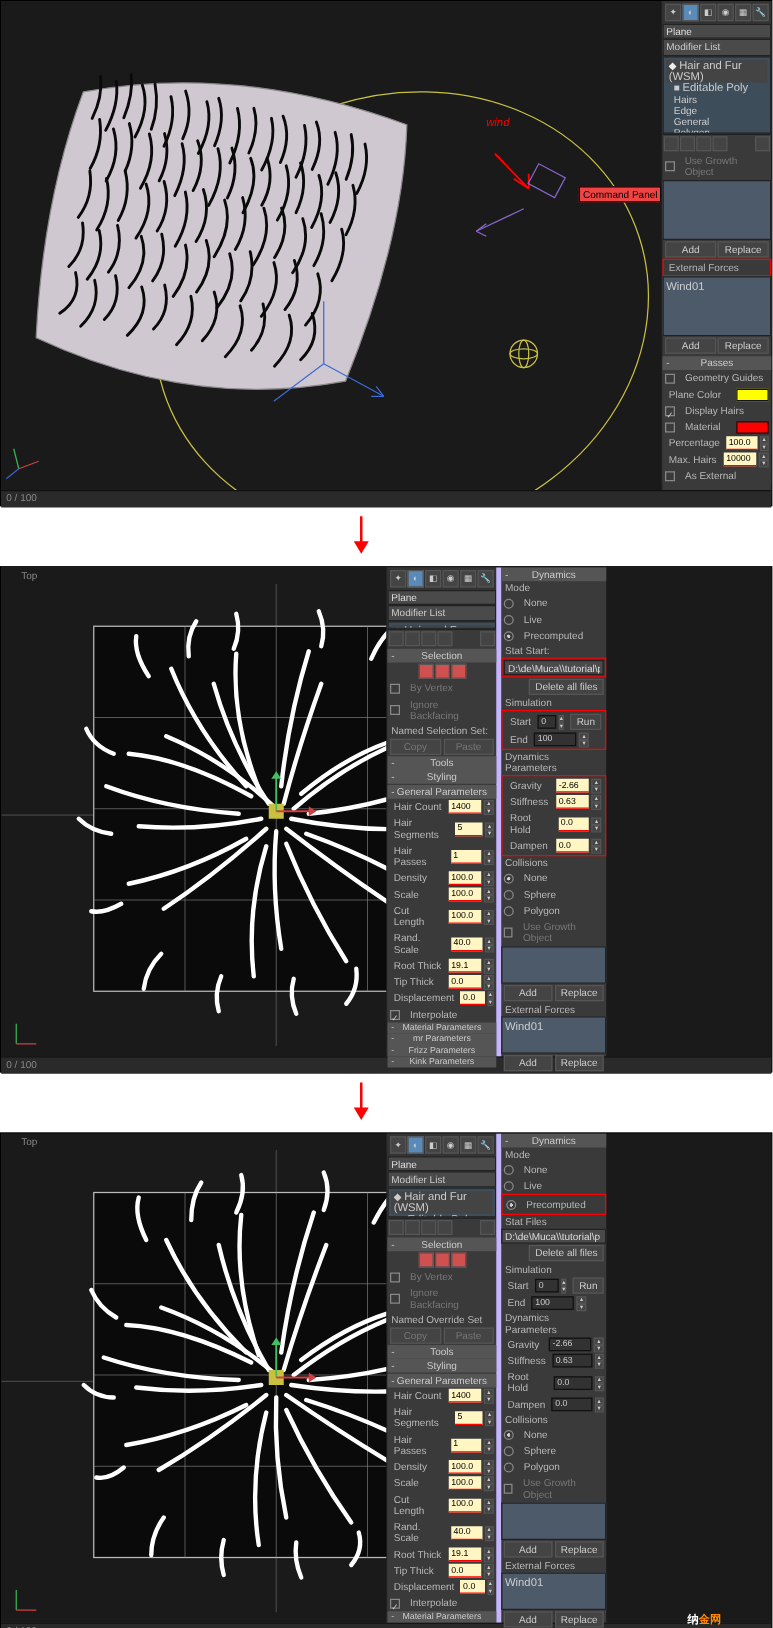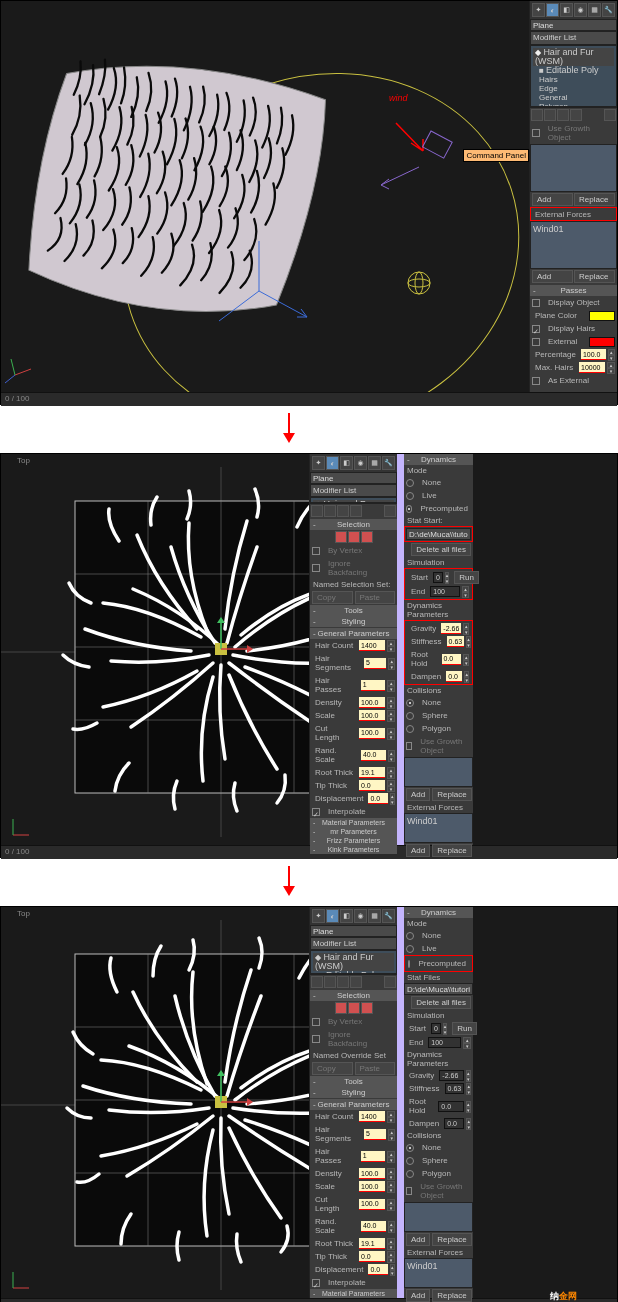--- a/index.html
+++ b/index.html
@@ -2,47 +2,47 @@
 <html><head>
 <meta charset="utf-8">
 <style>
 *{margin:0;padding:0;box-sizing:border-box;font-family:Arial,sans-serif;font-size:9px;color:#ccc}
 body{background:#fff;width:618px}
 .app{background:#393939;border:1px solid #000}
 .viewport{position:relative;background:#1a1a1a;display:flex}
 .vp-area{flex:1;position:relative;overflow:hidden}
 .vp-label{color:#888;padding:2px 16px;font-size:8px}
 .side{width:88px;background:#3a3a3a;border-left:1px solid #222;display:flex;flex-direction:column}
-.side2{width:76px;background:#3a3a3a;border-left:7px solid #c4b5fd}
+.side2{width:88px;background:#3a3a3a;border-left:4px solid #c4b5fd}
 .dual{display:flex;flex:1}
 .timeline{height:14px;background:#2a2a2a;border-top:1px solid #111;padding:1px 4px;color:#888;font-size:8px}
 .top-icons{height:18px;display:flex;gap:1px;padding:2px;background:#333}
 .ico{width:14px;height:14px;background:#444;border:1px solid #555;display:flex;align-items:center;justify-content:center;font-size:7px}
 .sel{background:#5a8ab8}
 .label{font-size:8px;color:#b8b8b8;padding:1px 3px}
 .input{background:#4a4a4a;border:1px solid #222;padding:1px 2px;font-size:8px;color:#ddd;width:100%;height:12px}
 .drop{background:#4a4a4a;border:1px solid #222;padding:1px 2px;font-size:8px;height:14px}
 .listbox{background:#3e4d5a;border:1px solid #222;padding:2px;font-size:8px;height:62px;overflow:hidden;display:flex;flex-direction:column;gap:0}
 .listbox div{padding:0 0 0 6px;font-size:8px;line-height:9px}
 .bigbox{background:#4d5a6a;border:1px solid #222;height:48px}
-.btn{background:#444;border:1px solid #555;padding:1px 4px;font-size:8px;display:inline-block;text-align:left}
+.btn{background:#444;border:1px solid #555;padding:1px 4px;font-size:8px;display:inline-block;text-align:center}
 .icon-row{display:flex;gap:1px;padding:1px}
 .icon-row .ib{width:12px;height:12px;background:#444;border:1px solid #555}
 .roll{background:#3a3a3a;margin-top:1px}
 .roll-hdr{background:#555;padding:1px 2px;font-size:8px;text-align:center;position:relative}
 .roll-hdr::before{content:"-";position:absolute;left:3px}
 .row{display:flex;align-items:center;padding:1px 2px;gap:2px}
 .spinner{width:34px;height:11px;background:#323232;border:1px solid #111;font-size:7px;padding:0 2px;display:flex;align-items:center}
 .spinner-h{width:26px;height:11px;background:#fff6c4;border-bottom:1px solid #f00;font-size:7px;padding:0 2px;display:flex;align-items:center;color:#000}
 .spin-btns{width:8px;height:11px;background:#444;display:flex;flex-direction:column}
 .spin-btns div{flex:1;border:1px solid #555;font-size:5px;line-height:4px;text-align:center}
 .redbox{border:1.5px solid #ff0000;padding:1px}
 .yellowbox{width:26px;height:10px;background:#ffff00;border:1px solid #111}
 .redclr{width:26px;height:10px;background:#ff0000;border:1px solid #111}
-.yellowtip{background:#fdba74;color:#000;border:1px solid #000;padding:1px 2px;font-size:8px;position:absolute}
+.yellowtip{background:#ef4444;color:#000;border:1px solid #000;padding:1px 2px;font-size:8px;position:absolute}
 .arrow-down{width:80px;margin:6px auto;display:block}
 .radio{width:8px;height:8px;border-radius:50%;border:1px solid #888;display:inline-block;margin-right:3px}
 .radio.on{background:radial-gradient(circle,#ccc 30%,transparent 35%)}
 .checkbox{width:8px;height:8px;border:1px solid #888;display:inline-block;margin-right:3px}
 .checkbox.on::after{content:"✓";color:#ccc;font-size:7px;line-height:6px}
 .branding{position:absolute;bottom:6px;right:40px;font-size:20px;font-weight:bold}
 .branding .c1{color:#fff}
 .branding .c2{color:#ff8800}
 svg{display:block}
 </style>
@@ -203,33 +203,33 @@
     <div class="redbox"><span class="label">External Forces</span></div>
     <div class="bigbox" style="padding:2px"><span>Wind01</span></div>
     <div class="row" style="gap:1px">
       <span class="btn" style="flex:1">Add</span>
       <span class="btn" style="flex:1">Replace</span>
     </div>
     <div class="roll">
           <div class="roll-hdr">Passes</div>
       <div class="row">
             <span class="checkbox"></span>
-            <span class="label">Display Object</span>
+            <span class="label">Geometry Guides</span>
           </div>
       <div class="row">
             <span class="label">Plane Color</span>
             <span class="yellowbox" style="margin-left:auto"></span>
           </div>
       <div class="row">
             <span class="checkbox on"></span>
             <span class="label">Display Hairs</span>
           </div>
       <div class="row">
             <span class="checkbox"></span>
-            <span class="label">External</span>
+            <span class="label">Material</span>
             <span class="redclr" style="margin-left:auto"></span>
           </div>
       <div class="row">
             <span class="label">Percentage</span>
             <span class="spinner-h" style="margin-left:auto">100.0</span>
             <span class="spin-btns">
               <div>▴</div>
               <div>▾</div>
             </span>
           </div>

